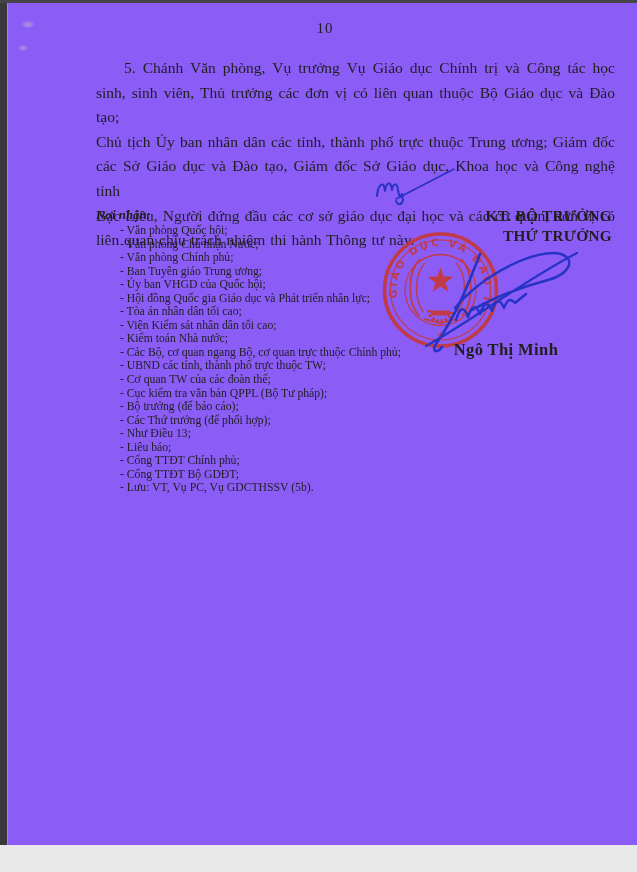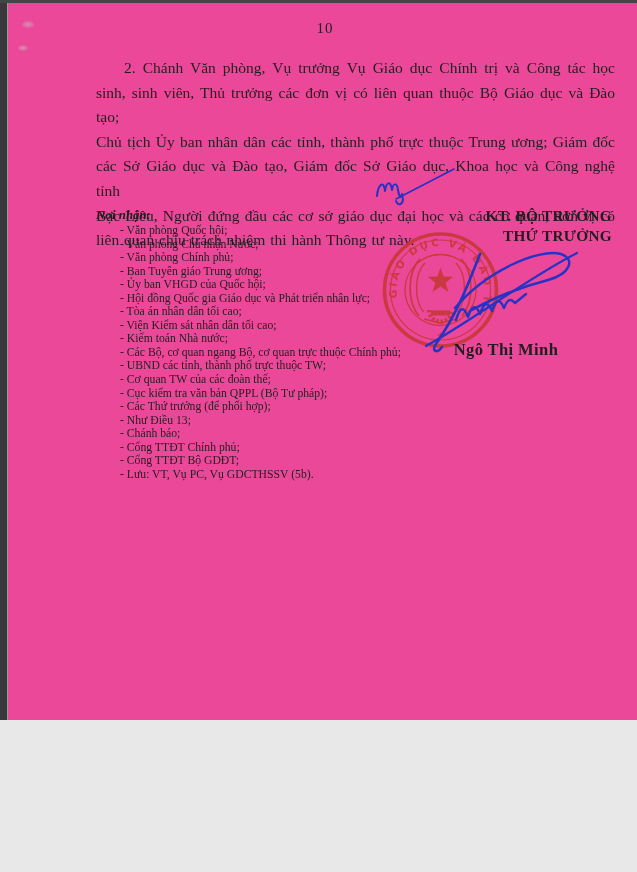--- a/index.html
+++ b/index.html
@@ -1,19 +1,19 @@
 <!DOCTYPE html>
 <html><head>
 <meta charset="utf-8">
 <style>
   * { margin:0; padding:0; box-sizing:border-box; }
   body { background:#e8e8e8; font-family:"Liberation Serif", serif; }
   .page {
-    position:relative; width:637px; height:720px;
-    background:#ec4899; color:#1f1f1f; overflow:hidden;
+    position:relative; width:637px; height:845px;
+    background:#8b5cf6; color:#1f1f1f; overflow:hidden;
   }
   .edge-left {
     position:absolute; left:0; top:0; width:8px; height:872px;
     background:#39393c; border-right:1px solid #9a9a9a;
   }
   .edge-top {
     position:absolute; left:0; top:0; width:637px; height:3px;
     background:#454548;
   }
   .smudge {
@@ -78,21 +78,21 @@
 <div class="page">
 
   <div class="edge-left"></div>
   <div class="edge-top"></div>
   <div class="smudge s1"></div>
   <div class="smudge s2"></div>
 
   <div class="page-number">10</div>
 
   <div class="paragraph">
-    <div class="pline first">2. Chánh Văn phòng, Vụ trưởng Vụ Giáo dục Chính trị và Công tác học</div>
+    <div class="pline first">5. Chánh Văn phòng, Vụ trưởng Vụ Giáo dục Chính trị và Công tác học</div>
     <div class="pline">sinh, sinh viên, Thủ trưởng các đơn vị có liên quan thuộc Bộ Giáo dục và Đào tạo;</div>
     <div class="pline">Chủ tịch Ủy ban nhân dân các tỉnh, thành phố trực thuộc Trung ương; Giám đốc</div>
     <div class="pline">các Sở Giáo dục và Đào tạo, Giám đốc Sở Giáo dục, Khoa học và Công nghệ tỉnh</div>
     <div class="pline">Bạc Liêu, Người đứng đầu các cơ sở giáo dục đại học và các cơ quan, đơn vị có</div>
     <div class="pline last">liên quan chịu trách nhiệm thi hành Thông tư này.</div>
   </div>
 
   <div class="recipients-heading">Nơi nhận:</div>
 
   <div class="recipients-list">
@@ -102,23 +102,24 @@
     <div>- Ban Tuyên giáo Trung ương;</div>
     <div>- Ủy ban VHGD của Quốc hội;</div>
     <div>- Hội đồng Quốc gia Giáo dục và Phát triển nhân lực;</div>
     <div>- Tòa án nhân dân tối cao;</div>
     <div>- Viện Kiểm sát nhân dân tối cao;</div>
     <div>- Kiểm toán Nhà nước;</div>
     <div>- Các Bộ, cơ quan ngang Bộ, cơ quan trực thuộc Chính phủ;</div>
     <div>- UBND các tỉnh, thành phố trực thuộc TW;</div>
     <div>- Cơ quan TW của các đoàn thể;</div>
     <div>- Cục kiểm tra văn bản QPPL (Bộ Tư pháp);</div>
+    <div>- Bộ trưởng (để báo cáo);</div>
     <div>- Các Thứ trưởng (để phối hợp);</div>
     <div>- Như Điều 13;</div>
-    <div>- Chánh báo;</div>
+    <div>- Liêu báo;</div>
     <div>- Cổng TTĐT Chính phủ;</div>
     <div>- Cổng TTĐT Bộ GDĐT;</div>
     <div>- Lưu: VT, Vụ PC, Vụ GDCTHSSV (5b).</div>
   </div>
 
   <div class="sign-col">
     <div>KT. BỘ TRƯỞNG</div>
     <div>THỨ TRƯỞNG</div>
   </div>
 

